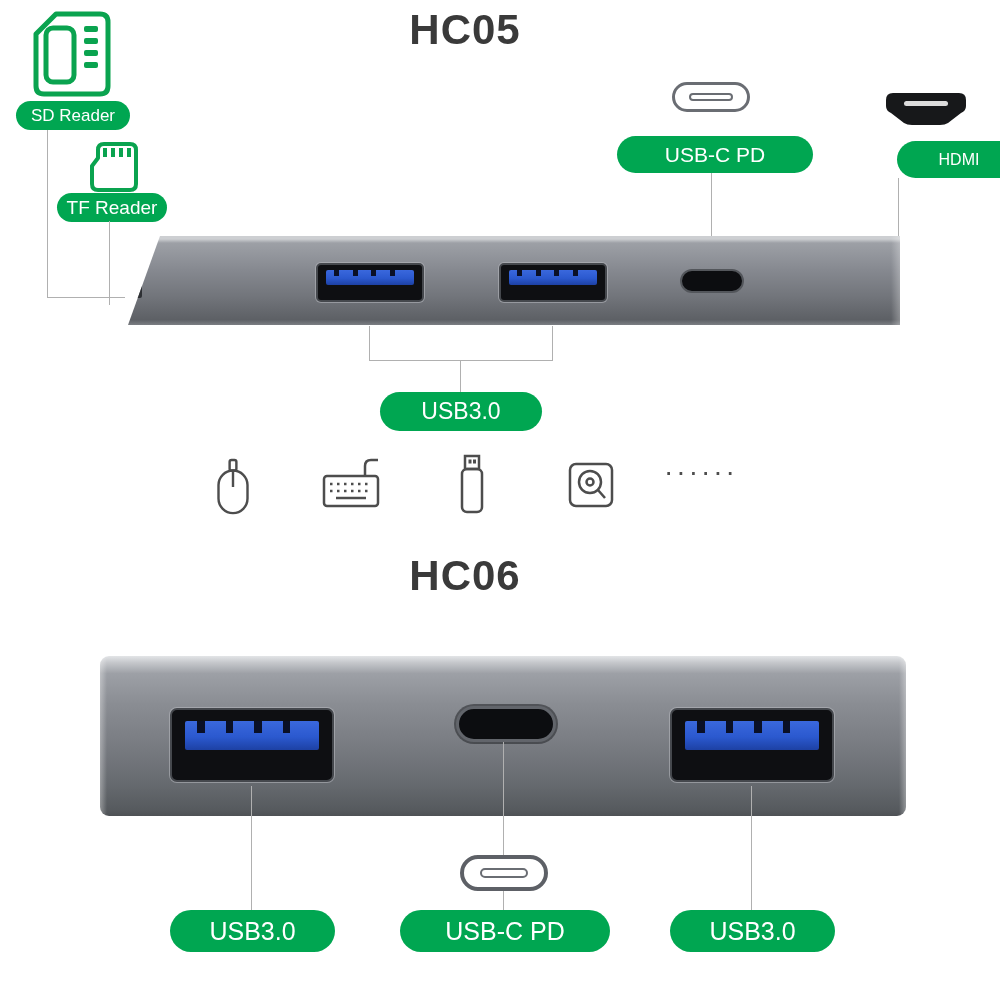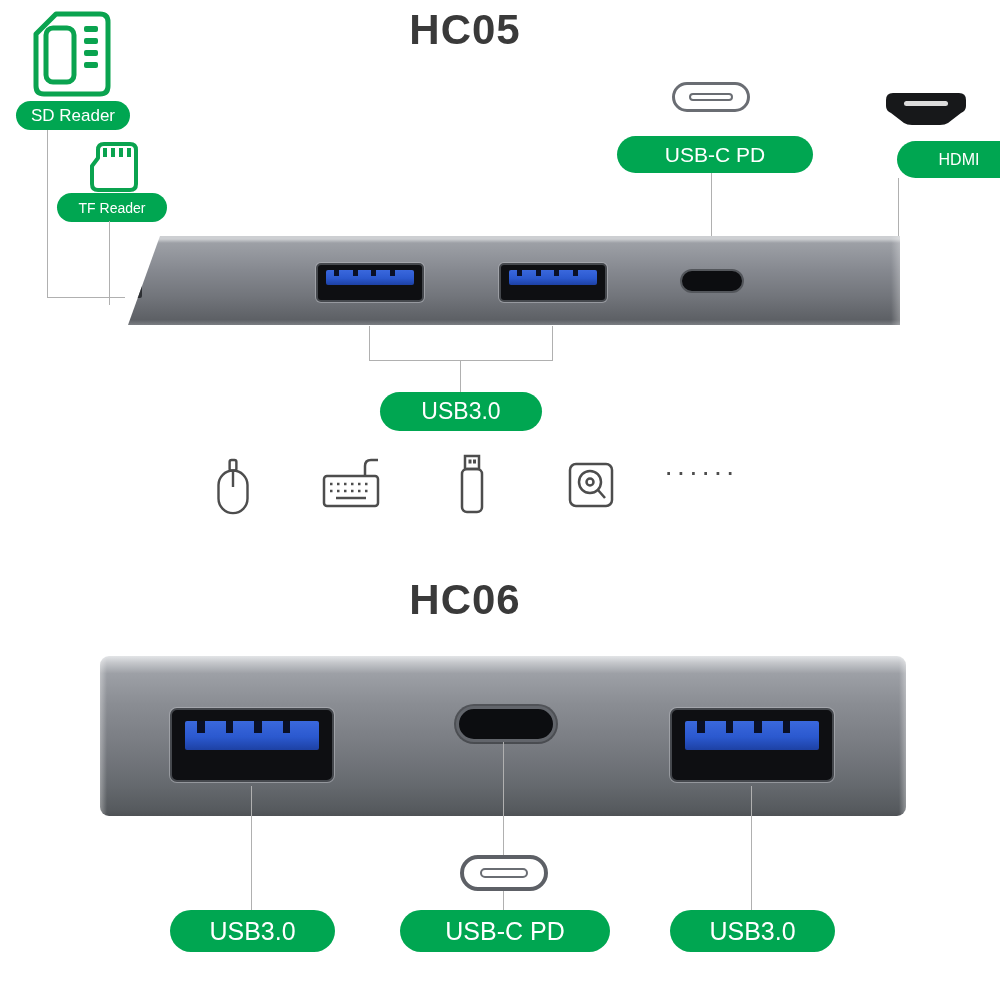--- a/index.html
+++ b/index.html
@@ -8,25 +8,25 @@
     --title-color:#3a3a3a;
     --line-gray:#b0b0b0;
     --usb-blue:#2b59cf;
   }
   *{margin:0;padding:0;box-sizing:border-box}
   html,body{background:#ffffff}
   body{width:1000px;height:1000px;position:relative;font-family:"Liberation Sans",sans-serif;overflow:hidden}
 
   .section-title{position:absolute;left:0;width:930px;text-align:center;font-size:42px;font-weight:700;color:var(--title-color);letter-spacing:1px}
   .t05{top:6px}
-  .t06{top:576px}
+  .t06{top:552px}
 
   .badge{position:absolute;background:var(--badge-green);color:var(--badge-text);border-radius:999px;display:flex;align-items:center;justify-content:center;white-space:nowrap}
   .b-sd{left:16px;top:101px;width:114px;height:29px;font-size:17px}
-  .b-tf{left:57px;top:193px;width:110px;height:29px;font-size:14px}
+  .b-tf{left:57px;top:193px;width:110px;height:29px;font-size:19px}
   .b-pd5{left:617px;top:136px;width:196px;height:37px;font-size:21px}
   .b-hdmi{left:897px;top:141px;width:124px;height:37px;font-size:16px}
   .b-usb305{left:380px;top:392px;width:162px;height:39px;font-size:23px}
   .b-usb306l{left:170px;top:910px;width:165px;height:42px;font-size:25px}
   .b-pd6{left:400px;top:910px;width:210px;height:42px;font-size:25px}
   .b-usb306r{left:670px;top:910px;width:165px;height:42px;font-size:25px}
 
   .line{position:absolute;background:var(--line-gray)}
   .v{width:1px}
   .h{height:1px}

